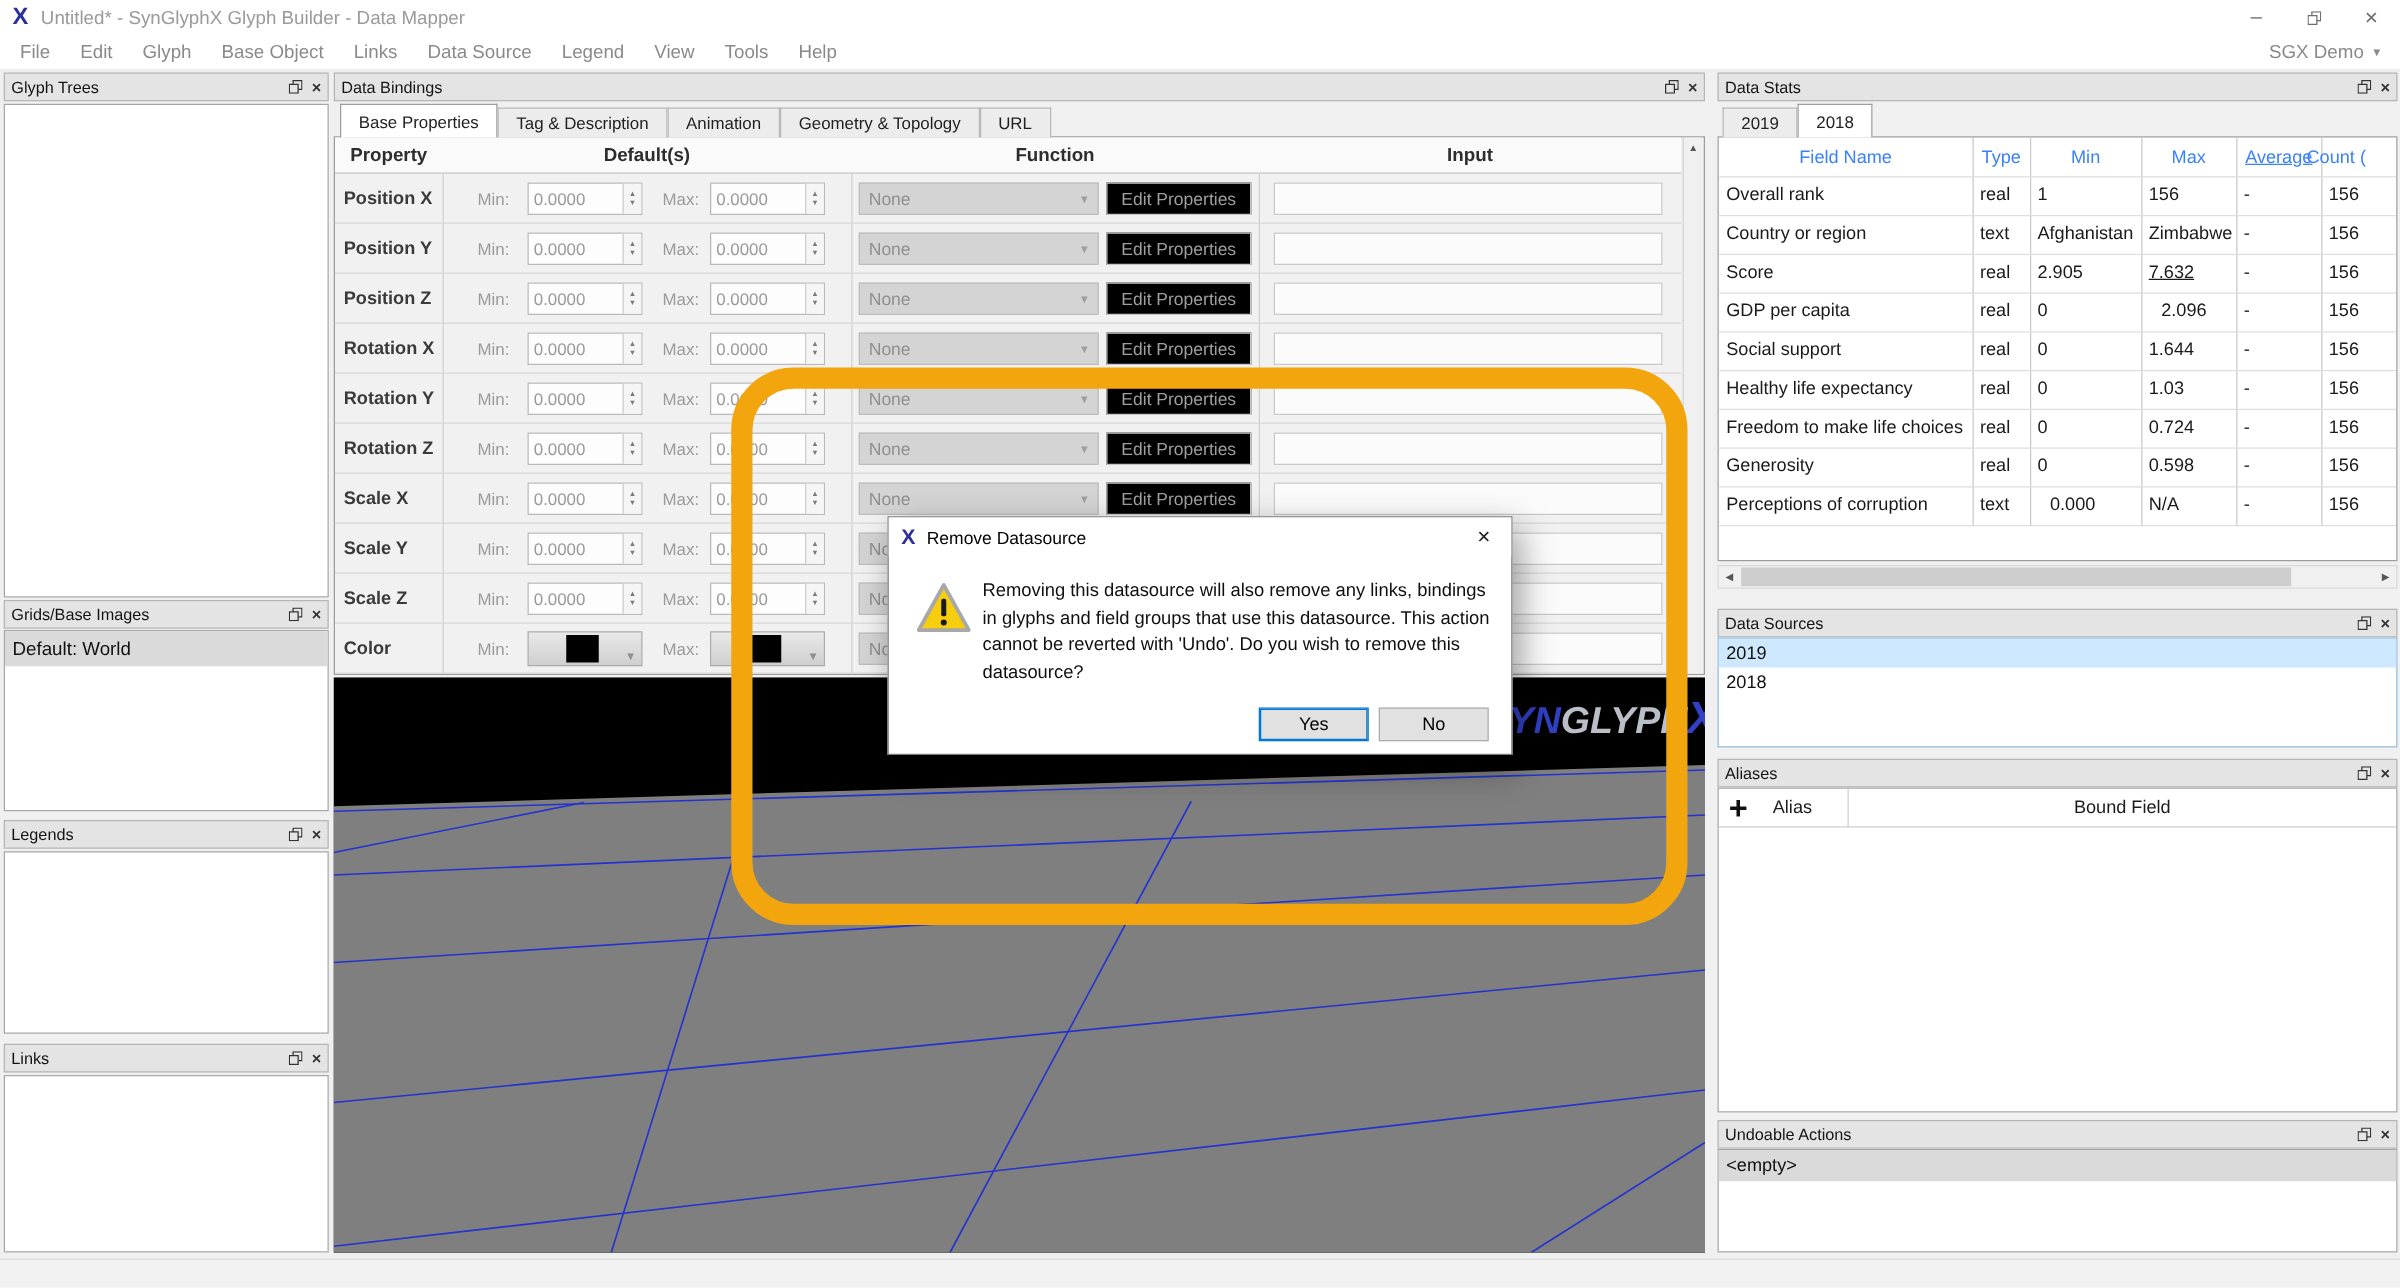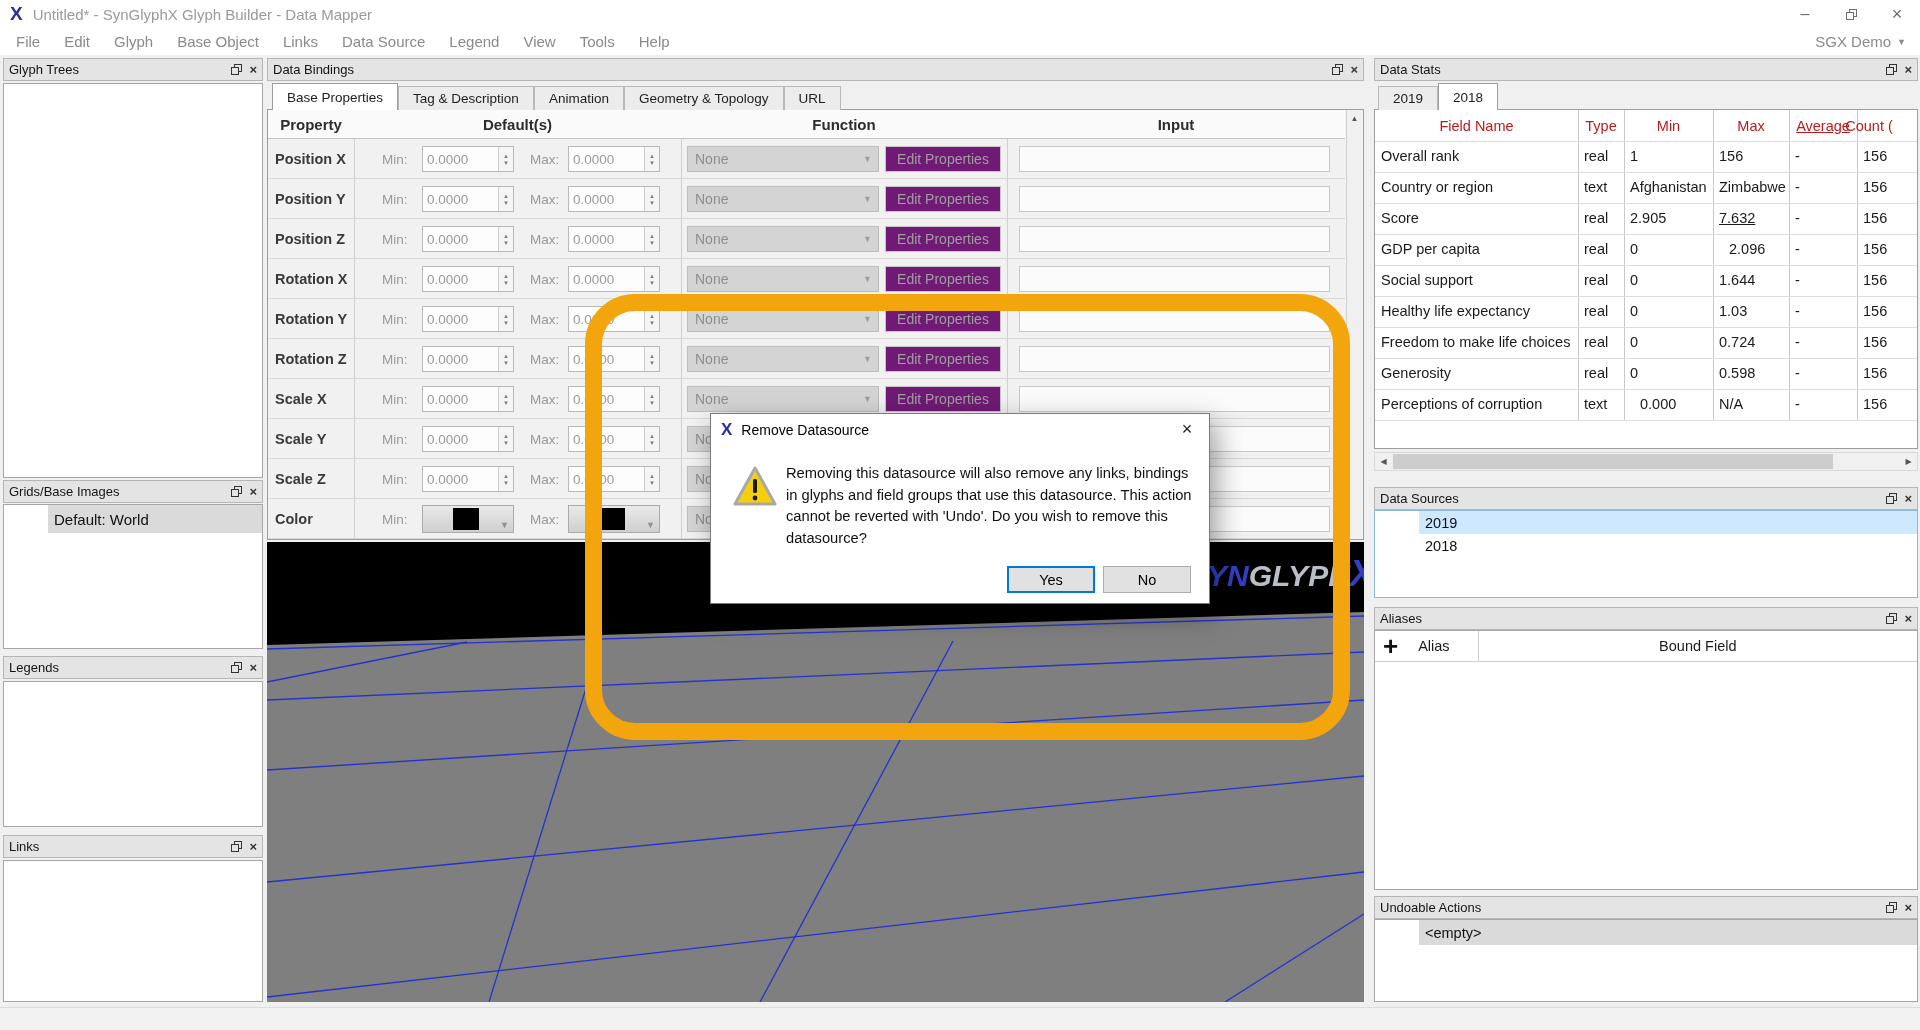--- a/index.html
+++ b/index.html
@@ -17,56 +17,56 @@
 .menu-item { font-size:15px; color:#8a8a8a; padding:0 12px; }
 .menu-item:first-child { padding-left:16px; }
 .user-menu { margin-left:auto; margin-right:14px; font-size:15px; color:#8a8a8a; display:flex; align-items:center; gap:6px; }
 .caret { font-size:9px; color:#8a8a8a; }
 
 
 .main-bg { left:0; top:55px; width:1920px; height:952px; background:#f0f0f0; }
 .phdr { height:23px; background:#e4e4e4; border:1px solid #b6b6b6; display:flex; align-items:center; padding:0 5px; font-size:13px; color:#141414; }
 .phdr .hicons { margin-left:auto; display:flex; align-items:center; gap:7px; }
 .xicon { font-size:13px; color:#333; line-height:1; font-weight:bold; }
-.pbox { background:#fff; border:1px solid #a6a6a6;padding-left:44px; }
+.pbox { background:#fff; border:1px solid #a6a6a6; }
 
 
 .tabrow { display:flex; align-items:flex-end; }
 .tab { height:24px; background:#ececec; border:1px solid #b9b9b9; border-bottom:none; display:flex; align-items:center; padding:0 14px; font-size:13.5px; color:#222; }
 .tab.active { height:27px; background:#fff; border-color:#9d9d9d; position:relative; z-index:3; }
 
 
 .db-pane { left:267px; top:109px; width:1097px; height:431px; background:#f1f1f1; border:1px solid #9d9d9d; }
 .db-colline { position:absolute; top:0; bottom:0; width:1px; background:#cfcfcf; }
 .db-headrow { position:absolute; left:0; top:0; width:1077px; height:29px; background:#fafafa; border-bottom:1px solid #c4c4c4; }
 .db-ht { position:absolute; top:0; height:29px; display:flex; align-items:center; justify-content:center; font-weight:bold; font-size:15px; color:#2d2d2d; }
 .db-row { position:absolute; left:0; width:1077px; height:40px; border-bottom:1px solid #d8d8d8; }
 .db-prop { position:absolute; left:7px; top:0; height:40px; display:flex; align-items:center; font-weight:bold; font-size:14.5px; color:#3a3a3a; }
 .mm-label { position:absolute; top:0; height:40px; display:flex; align-items:center; font-size:13.5px; color:#9a9a9a; }
 .spinbox { position:absolute; top:7px; height:26px; width:92px; background:#fdfdfd; border:1px solid #b9b9b9; display:flex; }
 .spin-val { flex:1; font-size:13.5px; color:#9a9a9a; display:flex; align-items:center; padding-left:4px; }
 .spin-btns { width:15px; border-left:1px solid #cccccc; background:#f5f5f5; display:flex; flex-direction:column; align-items:center; justify-content:center; gap:1px; }
 .spin-btns span { font-size:6px; color:#7a7a7a; line-height:1; }
 .combo { position:absolute; top:7px; height:26px; background:#d4d4d4; border:1px solid #bdbdbd; display:flex; align-items:center; padding-left:7px; font-size:14px; color:#8f8f8f; }
 .combo .arrow { margin-left:auto; margin-right:6px; font-size:9px; color:#9f9f9f; }
-.editbtn { position:absolute; top:7px; height:26px; width:116px; background:#701a75; border:1px solid #c6c6c6; display:flex; align-items:center; justify-content:center; font-size:14px; color:#9f9f9f; }
+.editbtn { position:absolute; top:7px; height:26px; width:116px; background:#000000; border:1px solid #c6c6c6; display:flex; align-items:center; justify-content:center; font-size:14px; color:#9f9f9f; }
 .inputfield { position:absolute; top:7px; left:12px; height:26px; width:311px; background:#fbfbfb; border:1px solid #c9c9c9; }
 .colorcombo { position:absolute; top:6px; height:28px; width:92px; background:linear-gradient(#e9e9e9,#cfcfcf); border:1px solid #ababab; display:flex; align-items:center; }
 .swatch { width:26px; height:22px; background:#000; margin-left:30px; }
 .colorcombo .arrow { margin-left:auto; margin-right:4px; font-size:9px; color:#8f8f8f; align-self:flex-end; margin-bottom:2px; }
 .vscroll { position:absolute; right:1px; top:0; width:16px; height:429px; background:#f0f0f0; border-left:1px solid #d2d2d2; }
 .vscroll .up { height:16px; display:flex; align-items:center; justify-content:center; font-size:8px; color:#555; }
 
 
 .viewport { left:267px; top:542px; width:1097px; height:460px; background:#000; overflow:hidden; }
 .vp-logo { position:absolute; left:920px; top:11px; font-size:30px; font-weight:900; font-style:italic; letter-spacing:0px; white-space:nowrap; text-shadow:1px 1px 0 #000; }
 
 
 .ds-table { left:1374px; top:109px; width:544px; height:340px; background:#fff; border:1px solid #9d9d9d; }
-.ds-ht { position:absolute; top:0; height:31px; display:flex; align-items:center; justify-content:center; font-size:14.5px; color:#b91c1c; }
+.ds-ht { position:absolute; top:0; height:31px; display:flex; align-items:center; justify-content:center; font-size:14.5px; color:#3b82f6; }
 .ds-cell { position:absolute; height:30px; display:flex; align-items:center; padding-left:6px; font-size:14.5px; color:#1a1a1a; overflow:hidden; white-space:nowrap; }
 .ds-vline { position:absolute; top:0; height:311px; width:1px; background:#c9c9c9; }
 .ds-hline { position:absolute; left:0; width:542px; height:1px; background:#dedede; }
 .hscroll { left:1374px; top:452px; width:544px; height:19px; background:#f0f0f0; border:1px solid #d9d9d9; }
 .hs-arrow { position:absolute; top:0; width:17px; height:17px; display:flex; align-items:center; justify-content:center; font-size:8px; color:#555; }
 .hs-thumb { position:absolute; left:18px; top:1px; width:440px; height:15px; background:#cdcdcd; }
 
 .list-row { height:23px; display:flex; align-items:center; padding-left:6px; font-size:14.5px; color:#111; }
 .sel-blue { background:#cde8ff; }
 .sel-gray { background:#dadada; }

